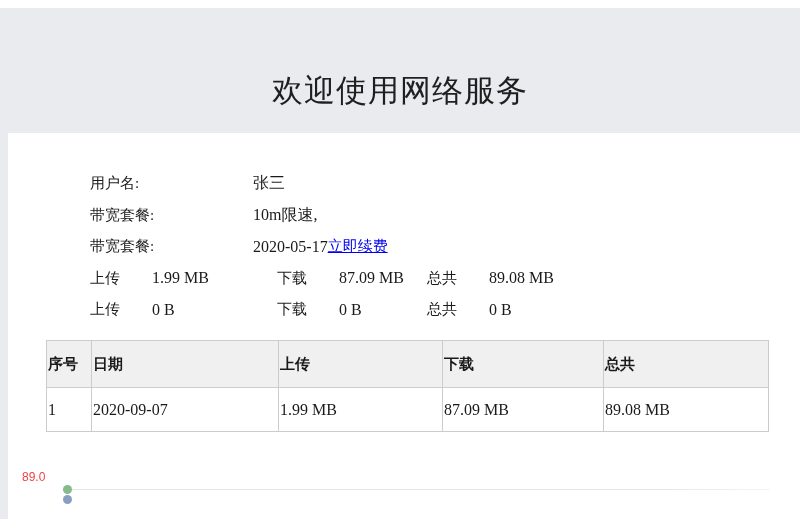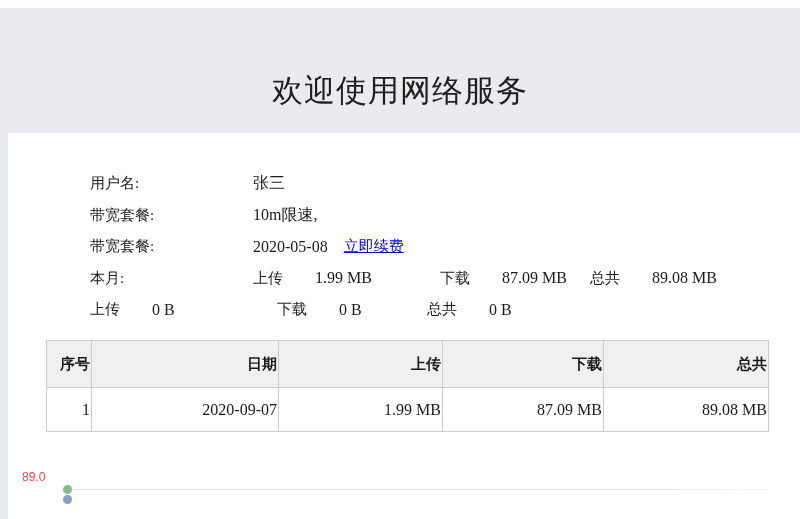--- a/index.html
+++ b/index.html
@@ -18,24 +18,24 @@
     margin:0;padding-top:30px;font-size:31px;font-weight:400;color:#1f1f1f;
     font-family:"Liberation Sans",sans-serif;letter-spacing:1px;
   }
   .card{position:absolute;top:133px;left:8px;right:0;bottom:0;background:#ffffff;}
   .info{position:absolute;left:82px;top:35px;right:20px;}
   .info-row{height:31.5px;display:flex;align-items:center;font-size:16px;}
   .lbl{width:163px;font-size:15px;}
   .term{width:62px;font-size:15px;}
   .v1{width:125px;}
   .v2{width:88px;}
-  .renew{color:#0000ee;text-decoration:underline;font-size:15px;margin-left:16px;cursor:pointer;}
+  .renew{color:#0000ee;text-decoration:underline;font-size:15px;margin-left:0;cursor:pointer;}
   table.data-table{
     position:absolute;left:38px;top:207px;width:722px;
-    border-collapse:collapse;text-align:right;table-layout:fixed;
+    border-collapse:collapse;text-align:left;table-layout:fixed;
   }
   .data-table th{
     background:#f0f0f0;border:1px solid #cccccc;height:44px;
     font-size:15px;font-weight:700;
   }
   .data-table td{
     border:1px solid #cccccc;height:41px;font-size:16px;background:#ffffff;
   }
   .ytick{
     position:absolute;left:14px;top:337px;
@@ -67,26 +67,25 @@
       <span>张三</span>
     </div>
 
     <div class="info-row">
       <span class="lbl">带宽套餐:</span>
       <span>10m限速,</span>
     </div>
 
     <div class="info-row">
       <span class="lbl">带宽套餐:</span>
-      <span>2020-05-08</span>
+      <span>2020-05-17</span>
       <a href="#" class="renew">立即续费</a>
     </div>
 
     <div class="info-row">
-      <span class="lbl">本月:</span>
       <span class="term">上传</span>
       <span class="v1">1.99 MB</span>
       <span class="term">下载</span>
       <span class="v2">87.09 MB</span>
       <span class="term">总共</span>
       <span>89.08 MB</span>
     </div>
 
     <div class="info-row">
       <span class="term">上传</span>

